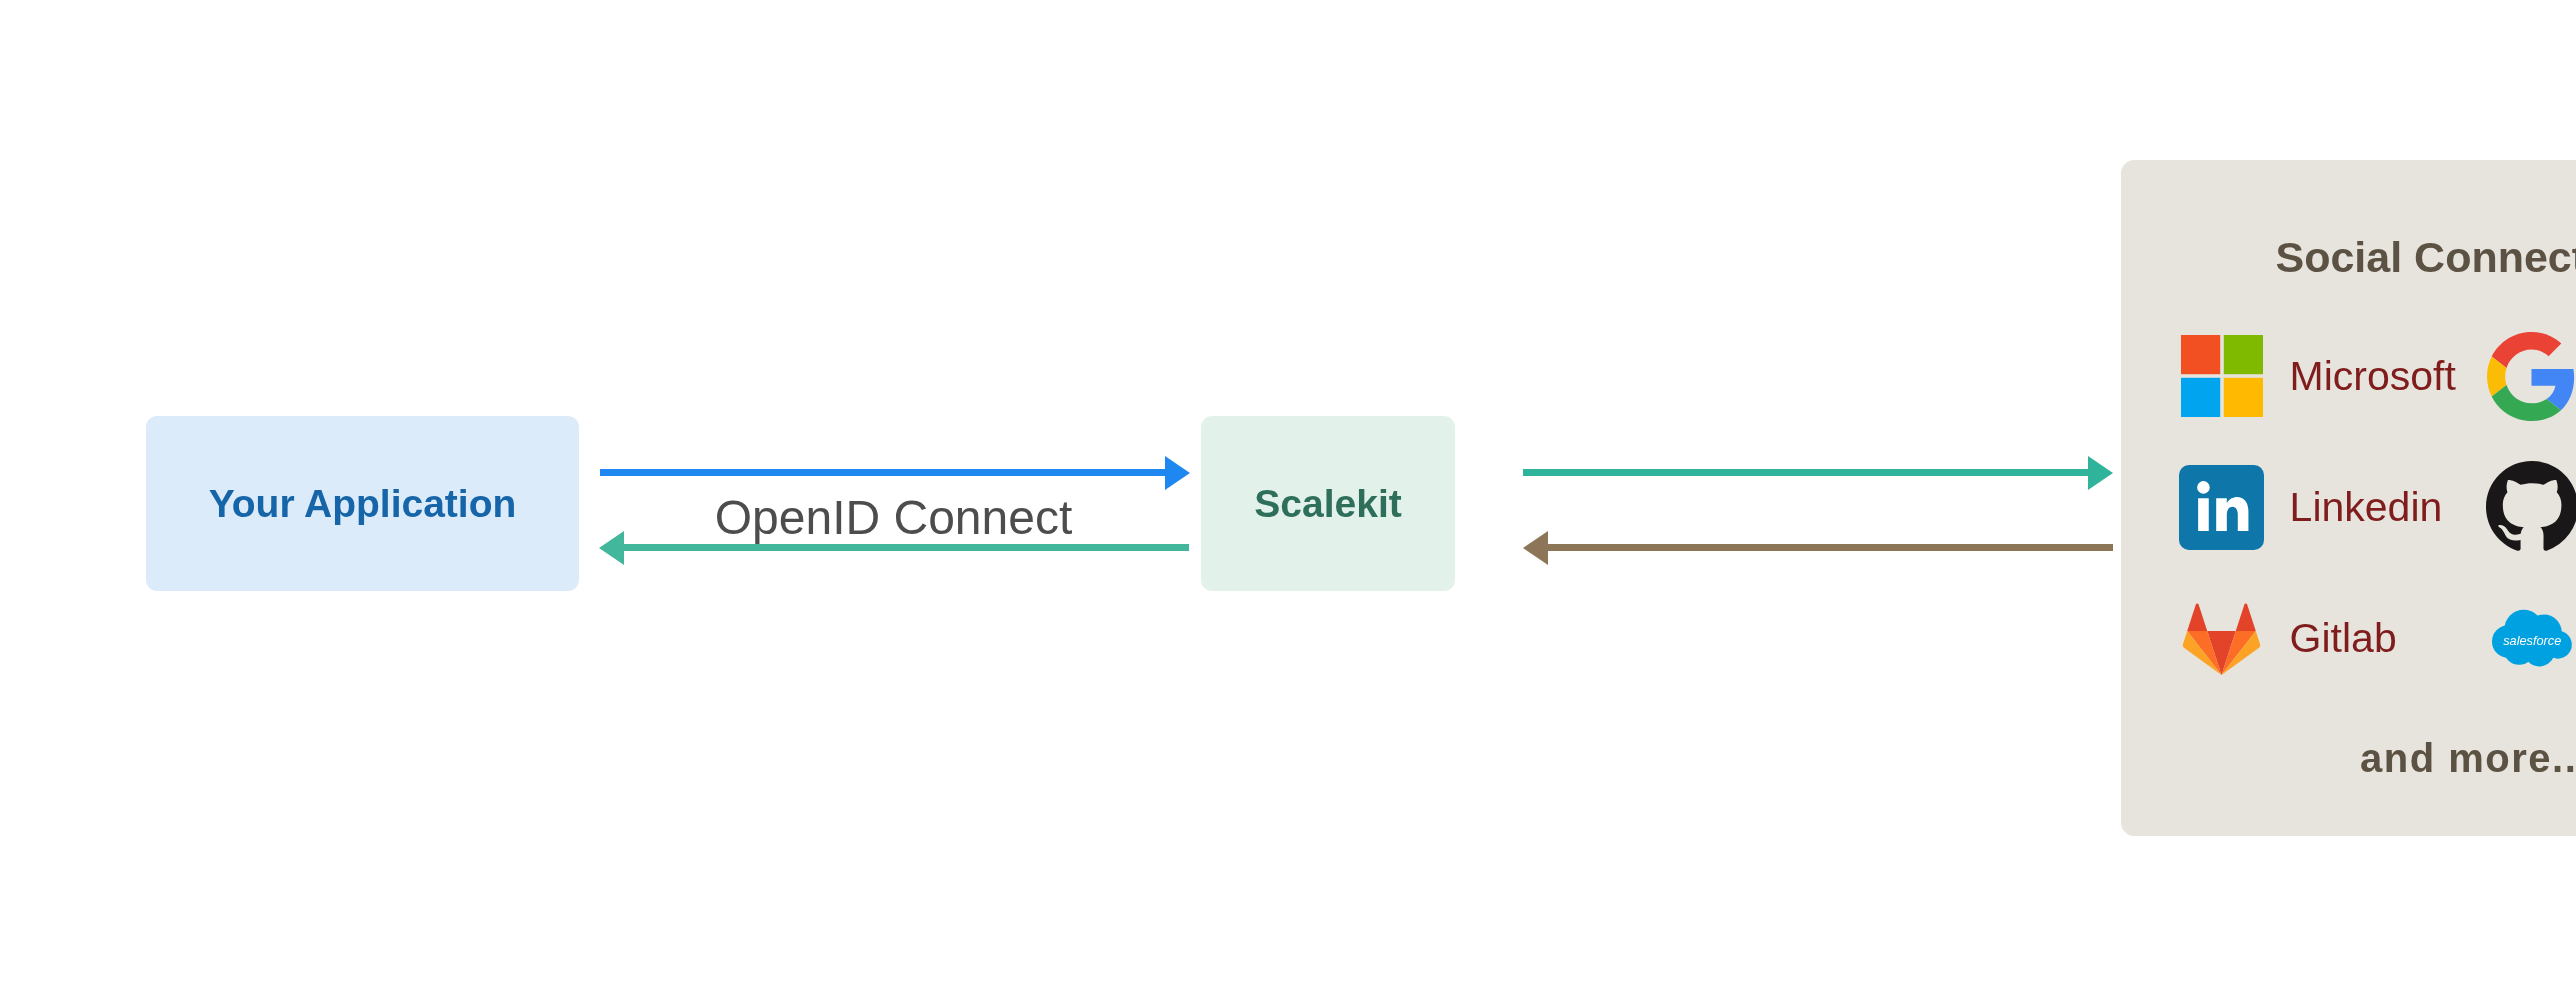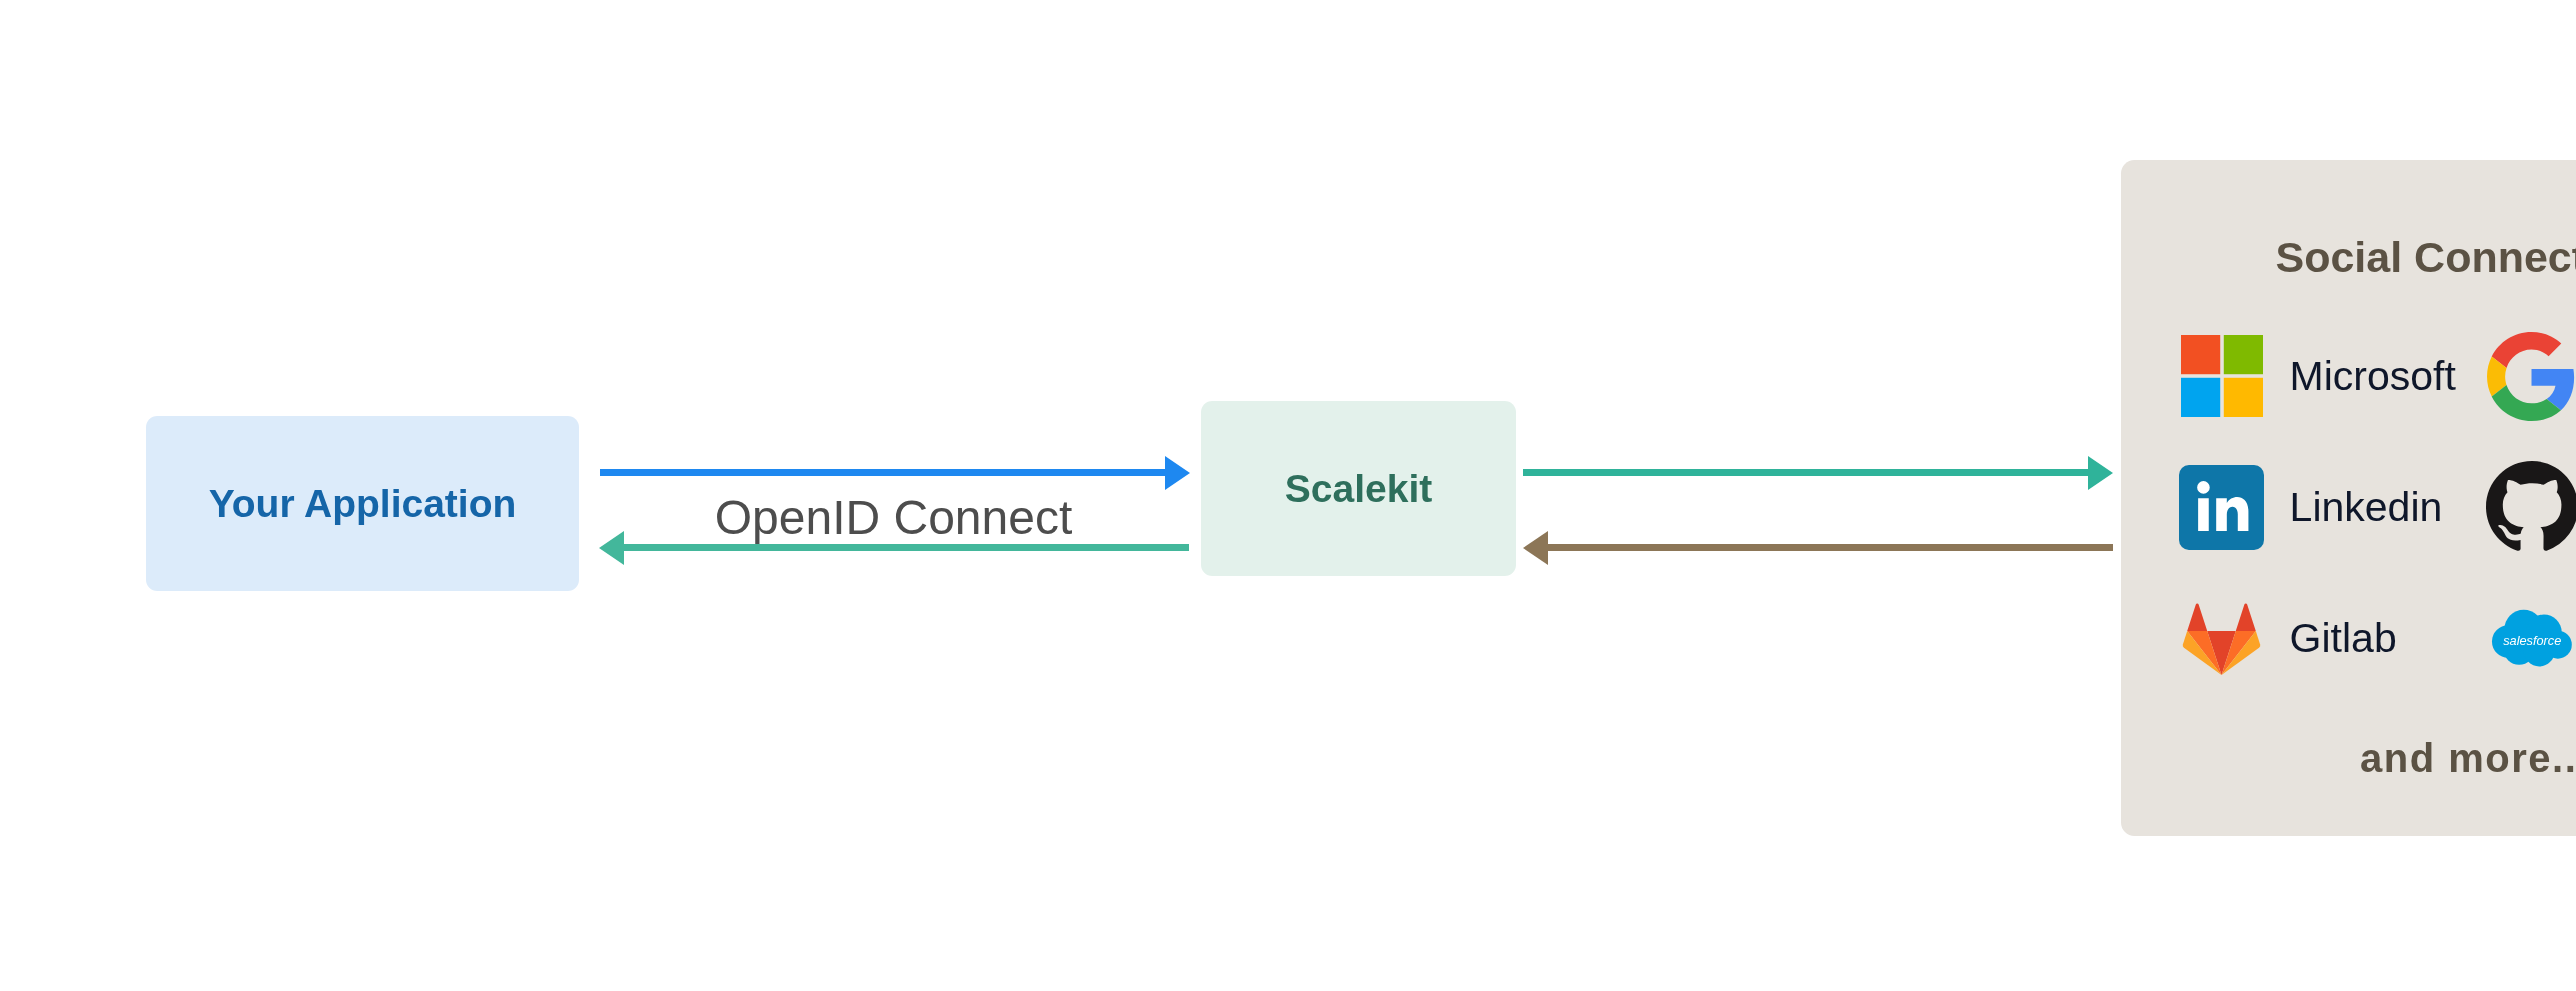--- a/index.html
+++ b/index.html
@@ -3,21 +3,21 @@
 <meta charset="utf-8">
 <style>
   html, body { margin: 0; padding: 0; background: #ffffff; }
   body { width: 2976px; height: 991px; font-family: "Liberation Sans", sans-serif; }
   #canvas { position: relative; width: 2976px; height: 991px; background: #ffffff; overflow: hidden; }
 
   
   .node { position: absolute; display: flex; align-items: center; justify-content: center; border-radius: 11.3px; }
   .node.app { left: 146px; top: 416px; width: 433px; height: 175px; background: #DCEBFA; }
   .node.app .node-label { color: #1565A8; }
-  .node.scalekit { left: 1201px; top: 401px; width: 315px; height: 175px; background: #E3F1EB; }
+  .node.scalekit { left: 1201px; top: 416px; width: 254px; height: 175px; background: #E3F1EB; }
   .node.scalekit .node-label { color: #2E6F5C; }
   .node-label { font-size: 39px; font-weight: bold; letter-spacing: 0px; }
 
   
   .arrow { position: absolute; height: 7.2px; --c: #000; background: var(--c); }
   .arrow::after { content: ""; position: absolute; top: 50%; transform: translateY(-50%);
                   border-top: 17px solid transparent; border-bottom: 17px solid transparent; }
   .arrow.right::after { right: -24px; border-left: 25px solid var(--c); }
   .arrow.left::after  { left: -24px;  border-right: 25px solid var(--c); }
   .arrow.blue  { --c: #1E88F0; left: 600px; top: 469px;  width: 566px; }
@@ -32,21 +32,21 @@
 
   
   .panel { position: absolute; left: 2121px; top: 160px; width: 708px; height: 676px;
            background: #E7E3DD; border-radius: 13.4px; }
   .panel-title { position: absolute; left: 0; right: 0; top: 73px; text-align: center;
                  font-size: 43px; font-weight: bold; color: #5B5244; }
   .grid { position: absolute; left: 54px; right: 34px; top: 171px;
           display: grid; grid-template-columns: 1fr 1fr; row-gap: 41px; }
   .provider { display: flex; align-items: center; gap: 21.6px; height: 90px; }
   .icon { width: 93px; height: 90px; display: flex; align-items: center; justify-content: center; flex: 0 0 auto; }
-  .pname { font-size: 41px; color: #0f172a; white-space: nowrap; }
+  .pname { font-size: 41px; color: #7f1d1d; white-space: nowrap; }
   .more { position: absolute; left: 0; right: 0; top: 576px; text-align: center;
           font-size: 40px; font-weight: bold; color: #5B5244; letter-spacing: 1.5px; }
 </style>
 </head>
 <body>
 
 <div id="canvas">
 
   <div class="node app">
     <span class="node-label">Your Application</span>

